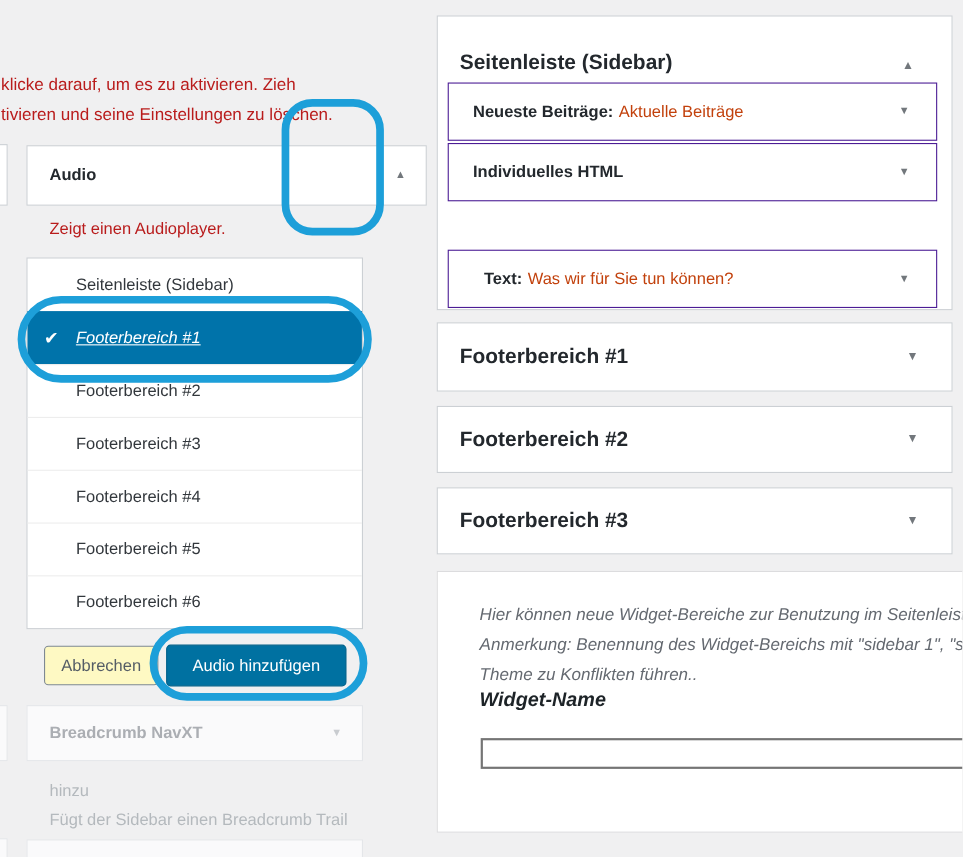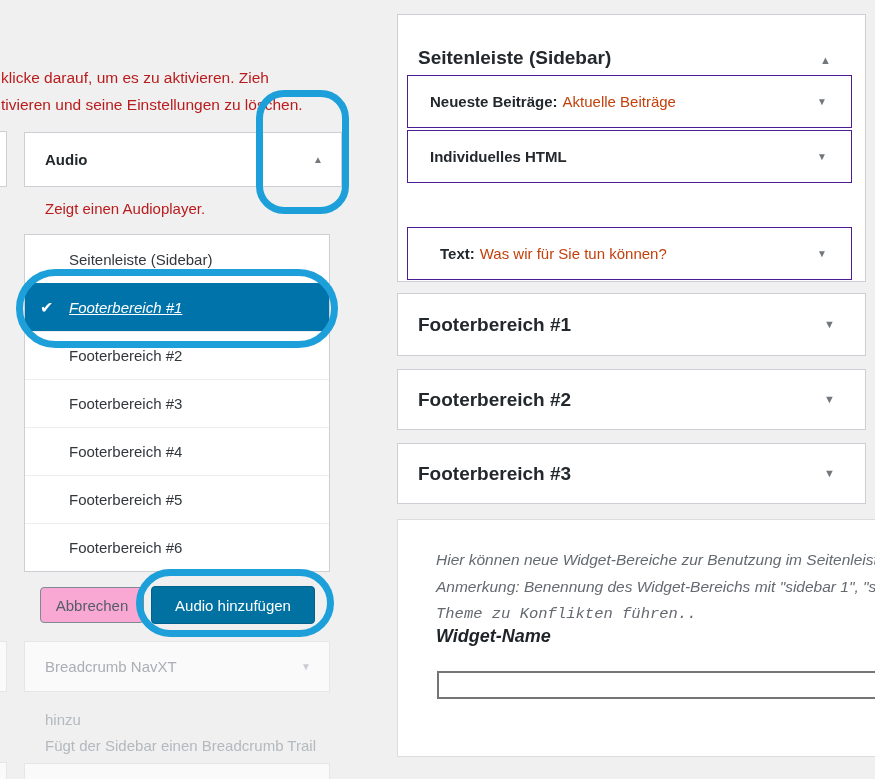--- a/index.html
+++ b/index.html
@@ -3,45 +3,45 @@
 <meta charset="utf-8">
 <style>
   * { margin:0; padding:0; box-sizing:border-box; }
   html,body { background:#f0f0f1; }
   body { font-family:"Liberation Sans", sans-serif; }
   .screen { position:relative; width:875px; height:779px; background:#f0f0f1; overflow:hidden; }
 
   
   .intro { position:absolute; left:1px; top:64px; font-size:15.5px; line-height:27px; color:#b91c1c; white-space:nowrap; }
 
-  .audio-card { position:absolute; left:24px; top:132px; width:318px; height:55px; background:#fff;
+  .audio-card { position:absolute; left:24px; top:132px; width:364px; height:55px; background:#fff;
     border:1px solid #ccd0d4; display:flex; align-items:center; justify-content:space-between; padding:0 18px 0 20px; }
   .audio-title { font-size:15px; font-weight:bold; color:#23282d; }
   .toggle-sm { font-size:10px; color:#72777c; cursor:pointer; line-height:1; }
 
   .audio-desc { position:absolute; left:45px; top:200px; font-size:15px; color:#b91c1c; }
 
   .chooser { position:absolute; left:24px; top:234px; width:306px; background:#fff; border:1px solid #ccd0d4; }
   .chooser-row { position:relative; height:48px; display:flex; align-items:center; padding-left:44px;
     font-size:15px; color:#32373c; border-top:1px solid #ededed; cursor:pointer; }
   .chooser-row:first-child { border-top:none; }
   .chooser-row.selected { background:#0073aa; color:#fff; border-top-color:#0073aa; }
   .chooser-row.selected .opt-label { text-decoration:underline; font-style:italic; }
   .check-icon { position:absolute; left:15px; font-size:16px; color:#fff; }
 
-  .btn-cancel { position:absolute; left:40px; top:587px; width:104px; height:36px; background:#f9a8d4;
+  .btn-cancel { position:absolute; left:40px; top:587px; width:104px; height:36px; background:#fef9c3;
     border:1px solid #7e8993; border-radius:4px; color:#555d66; font-size:15px;
     display:flex; align-items:center; justify-content:center; cursor:pointer; }
   .btn-add { position:absolute; left:151px; top:586px; width:164px; height:38px; background:#0071a1;
     border:1px solid #00618a; border-radius:4px; color:#fff; font-size:15px;
     display:flex; align-items:center; justify-content:center; cursor:pointer; }
 
   .faded-card { position:absolute; left:24px; top:641px; width:306px; height:51px; background:#fafafb;
     border:1px solid #e4e6e9; display:flex; align-items:center; justify-content:space-between; padding:0 18px 0 20px; }
-  .faded-title { font-size:15px; font-weight:normal; color:#abaeb3; }
+  .faded-title { font-size:15px; font-weight:bold; color:#abaeb3; }
   .faded-toggle { font-size:10px; color:#c9ccd0; line-height:1; }
   .faded-desc { position:absolute; left:45px; top:707px; font-size:15px; line-height:26px; color:#b4b9bd; }
 
   .fragment { position:absolute; background:#fafafb; border:1px solid #e4e6e9; }
   .frag-left1 { left:-12px; top:131px; width:19px; height:56px; background:#fff; border-color:#ccd0d4; }
   .frag-left2 { left:-12px; top:641px; width:19px; height:51px; }
   .frag-left3 { left:-12px; top:762px; width:19px; height:20px; }
   .frag-bottom { left:24px; top:763px; width:306px; height:20px; }
 
   
@@ -57,21 +57,21 @@
   .wrow1 { top:75px; } .wrow2 { top:130px; } .wrow3 { top:227px;padding-left:32px; }
 
   .footer-card { position:absolute; left:397px; width:469px; background:#fff; border:1px solid #ccd0d4;
     display:flex; align-items:center; padding:0 30px 0 20px; cursor:pointer; }
   .fcard1 { top:293px; height:63px; } .fcard2 { top:369px; height:61px; } .fcard3 { top:443px; height:61px; }
   .footer-card .f-title { font-size:19px; font-weight:bold; color:#23282d; }
   .footer-card .card-toggle2 { margin-left:auto; font-size:11px; color:#72777c; line-height:1; }
 
   .create-panel { position:absolute; left:397px; top:519px; width:600px; height:238px; background:#fff; border:1px solid #dcdcde; }
   .cp-line { position:absolute; left:38px; font-size:15.5px; font-style:italic; color:#646970; white-space:nowrap; }
-  .cp-line1 { top:31px; } .cp-line2 { top:58px; } .cp-line3 { top:85px;font-family:Liberation Mono, monospace; }
+  .cp-line1 { top:31px; } .cp-line2 { top:58px; } .cp-line3 { top:85px; }
   .cp-label { position:absolute; left:38px; top:106px; font-size:18px; font-weight:bold; font-style:italic; color:#1d2327; }
   .cp-input { position:absolute; left:39px; top:151px; width:555px; height:28px; border:2px solid #757575;
     background:#fff; font-size:14px; padding:0 6px; font-family:"Liberation Sans", sans-serif; }
 
   
   .annot { position:absolute; border:7px solid #1d9fd9; pointer-events:none; z-index:40; background:transparent; }
   .annot1 { left:256px; top:90px;  width:93px;  height:124px; border-radius:28px; }
   .annot2 { left:16px;  top:269px; width:322px; height:79px;  border-radius:40px; }
   .annot3 { left:136px; top:569px; width:198px; height:68px;  border-radius:34px; }
 </style>

